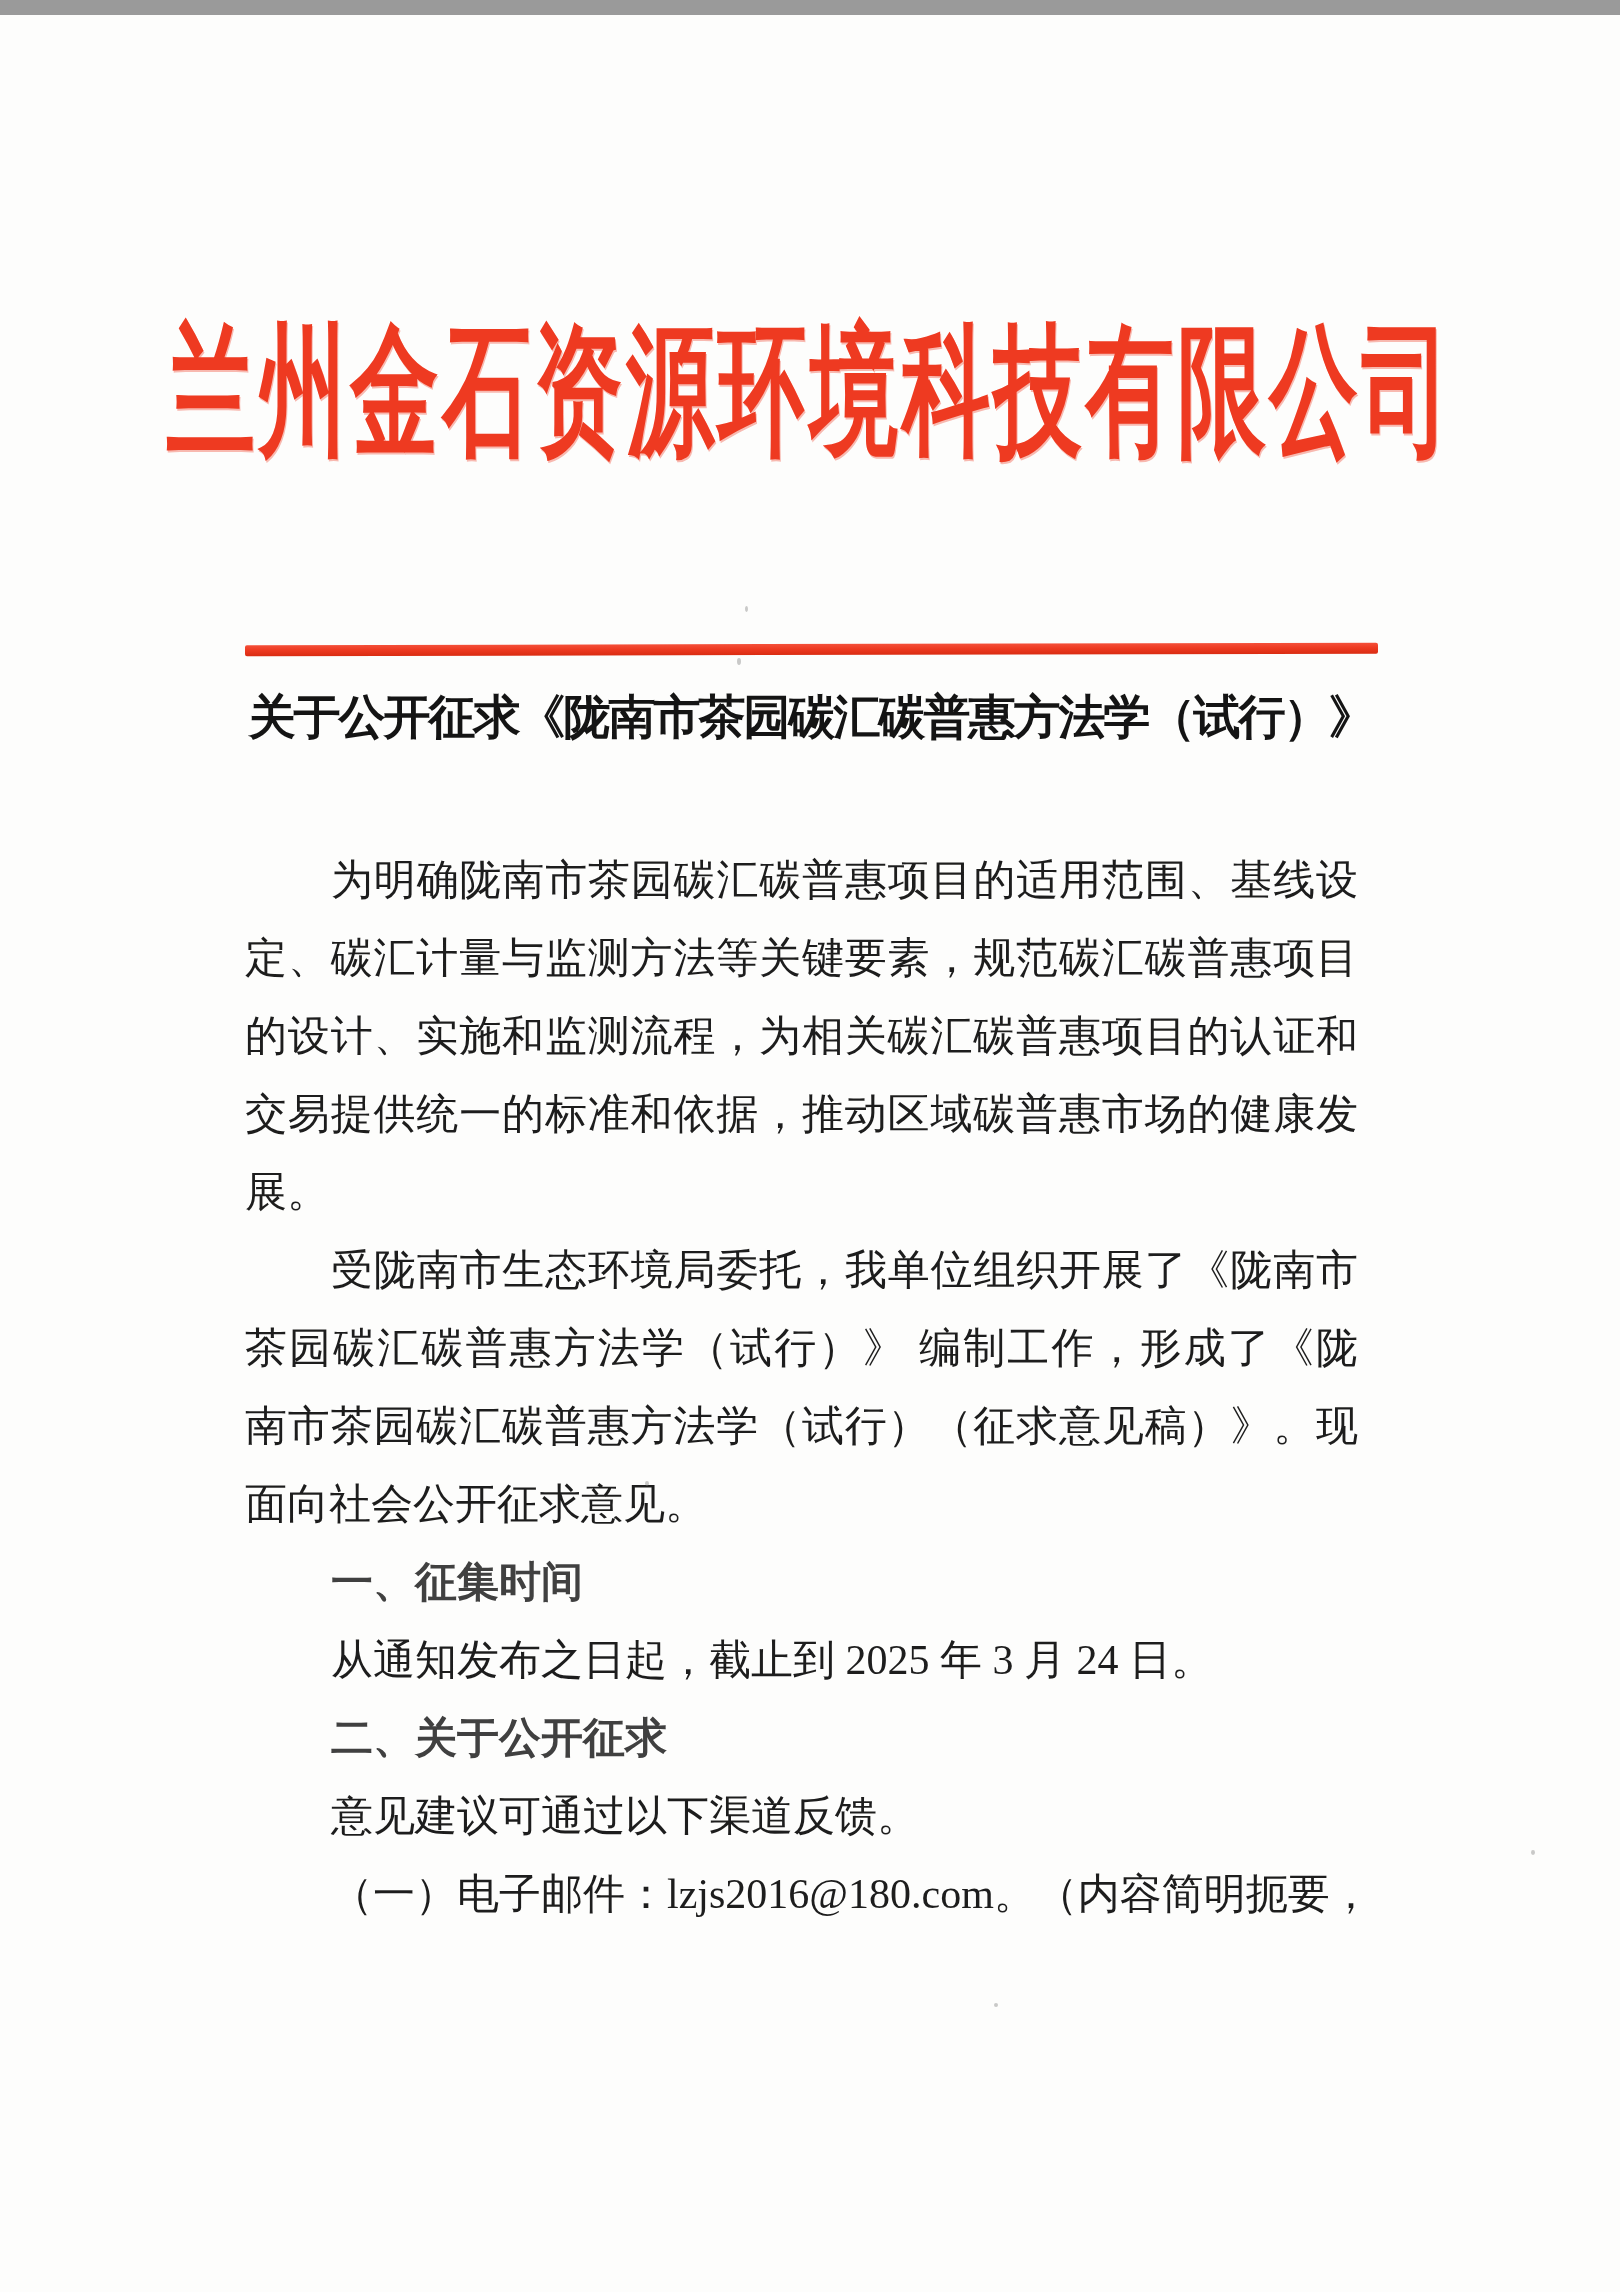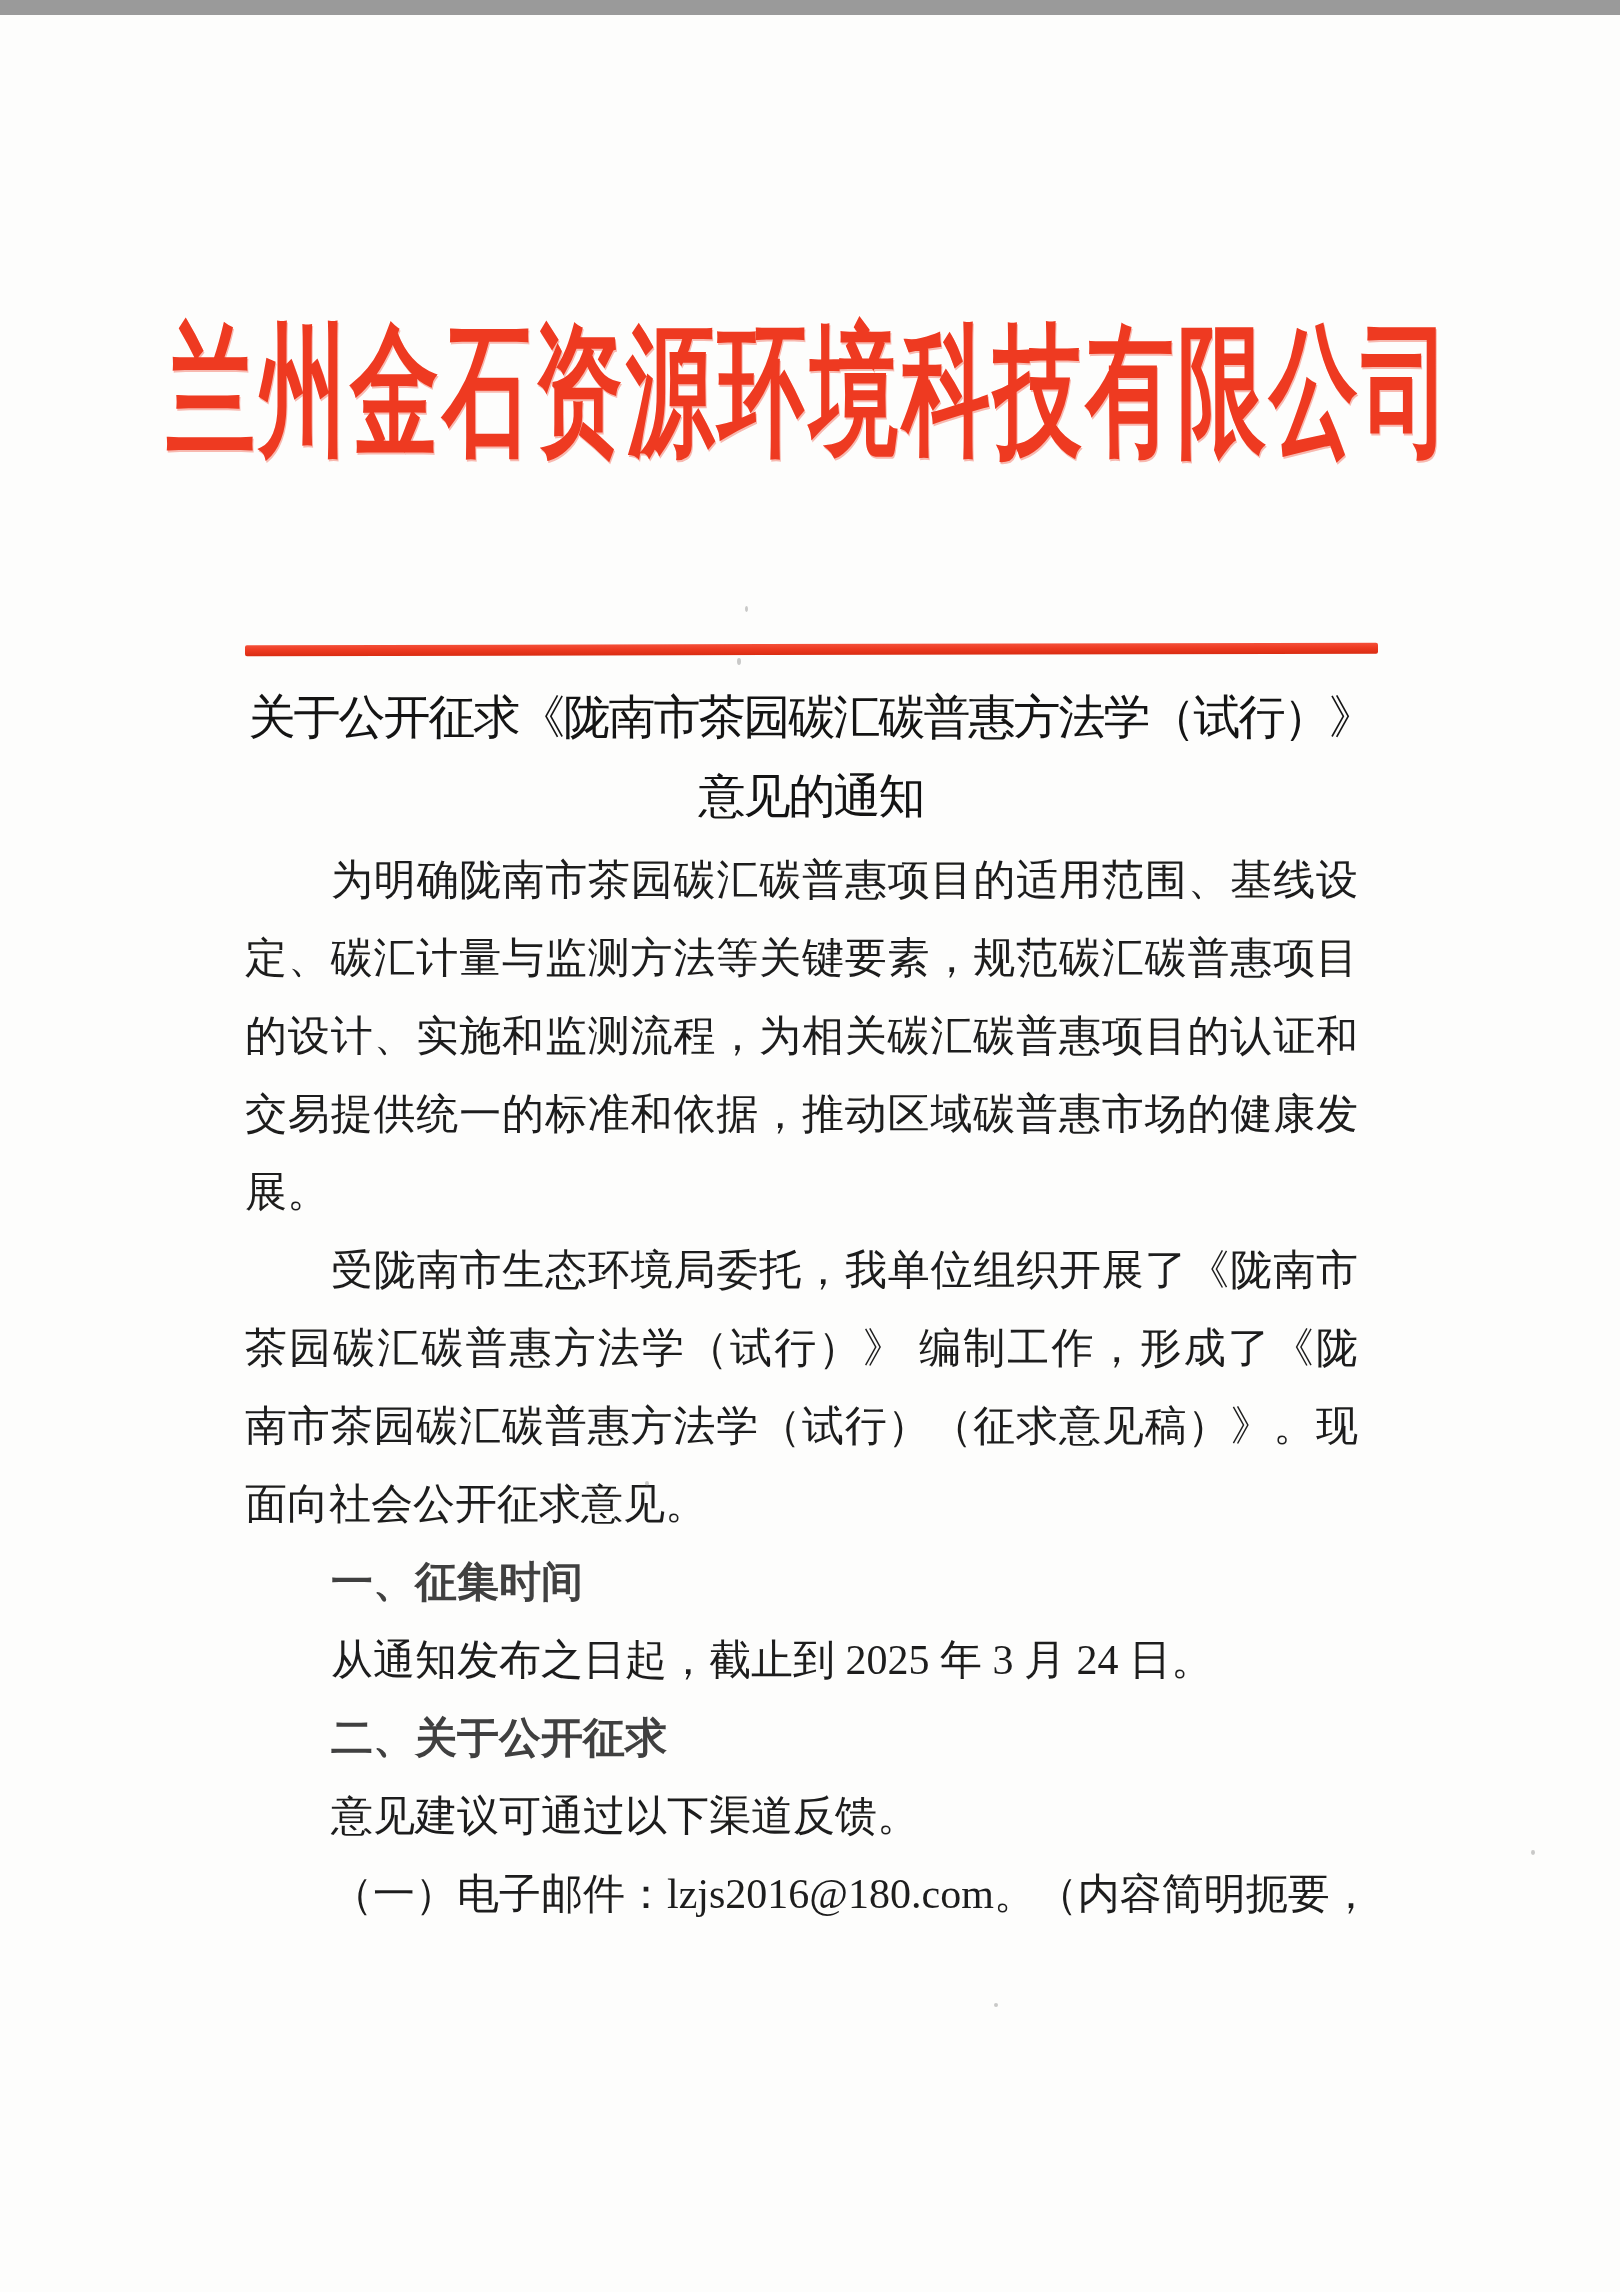--- a/index.html
+++ b/index.html
@@ -37,21 +37,21 @@
     background:linear-gradient(180deg,#f4503a 0%, #ee3a21 45%, #d92c12 100%);
     border-radius:2px;
     transform:rotate(-0.12deg);
   }
   
   .doc-title {
     position:absolute;
     left:230px; top:663px;
     width:1162px;
     text-align:center;
-    font-weight:400;
+    font-weight:700;
     color:#141414;
   }
   .title-line {
     font-size:47px;
     line-height:79px;
     letter-spacing:-2px;
     white-space:nowrap;
   }
   
   .body-text {
@@ -98,21 +98,20 @@
 <div class="page">
 
   <div class="letterhead">
     <span class="company">兰州金石资源环境科技有限公司</span>
   </div>
 
   <div class="red-rule"></div>
 
   <div class="doc-title">
     <div class="title-line">关于公开征求《陇南市茶园碳汇碳普惠方法学（试行）》</div>
-    <div class="title-line">意见的通知</div>
   </div>
 
   <div class="body-text">
     <div class="bline ind fill">为明确陇南市茶园碳汇碳普惠项目的适用范围、基线设</div>
     <div class="bline fill">定、碳汇计量与监测方法等关键要素，规范碳汇碳普惠项目</div>
     <div class="bline fill">的设计、实施和监测流程，为相关碳汇碳普惠项目的认证和</div>
     <div class="bline fill">交易提供统一的标准和依据，推动区域碳普惠市场的健康发</div>
     <div class="bline">展。</div>
     <div class="bline ind fill">受陇南市生态环境局委托，我单位组织开展了《陇南市</div>
     <div class="bline fill">茶园碳汇碳普惠方法学（试行）》 编制工作，形成了《陇</div>

